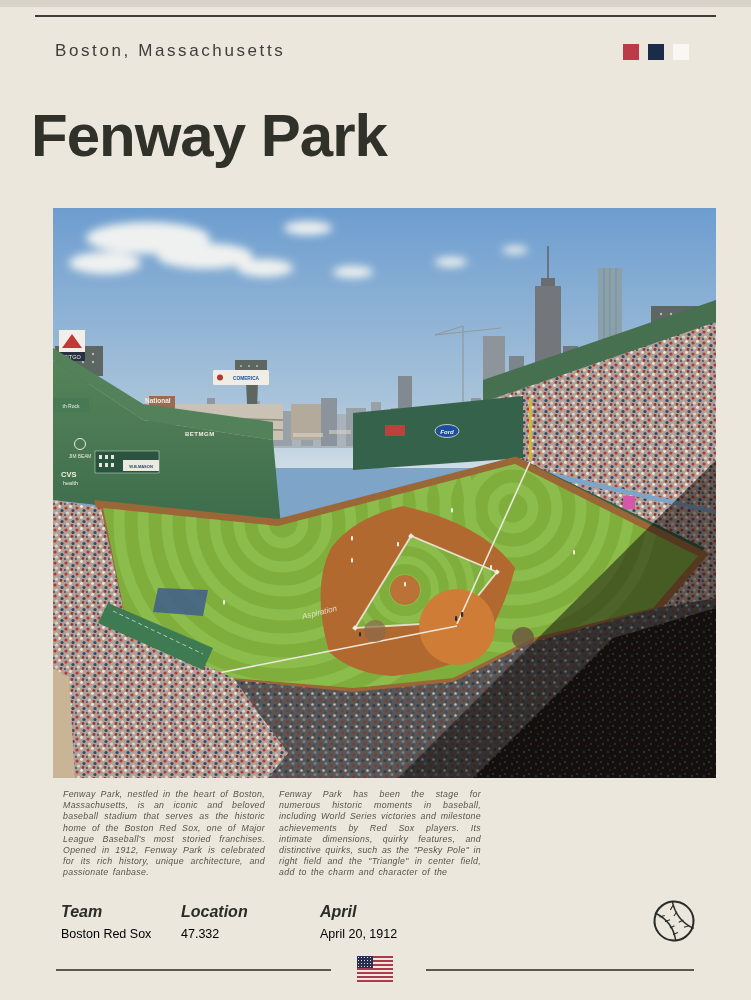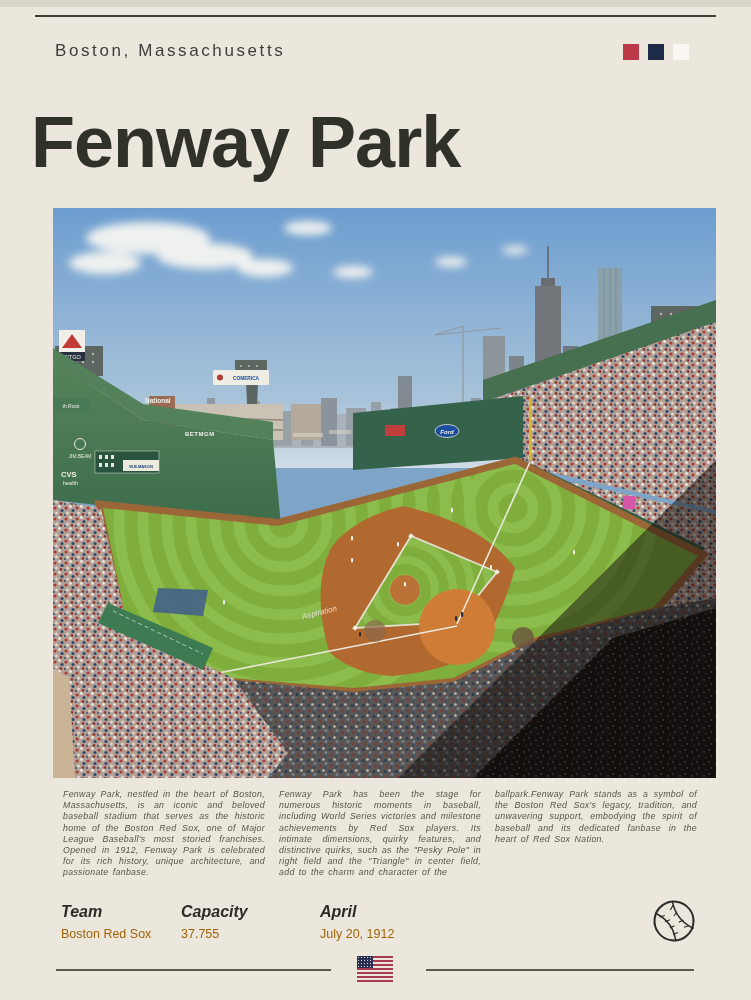--- a/index.html
+++ b/index.html
@@ -9,39 +9,39 @@
     font-family:"Liberation Sans",sans-serif;color:#303129;
   }
   .top-rule{position:absolute;left:35px;top:8px;width:681px;height:2px;background:#3c3d38;}
   .location{
     position:absolute;left:55px;top:34px;font-size:17px;letter-spacing:2.6px;
     color:#3d3e3a;font-weight:400;
   }
   .palette{position:absolute;left:623px;top:37px;display:flex;gap:9px;}
   .palette .sq{width:16px;height:16px;}
   .title{
-    position:absolute;left:31px;top:94px;font-size:72px;font-weight:700;
+    position:absolute;left:31px;top:94px;font-size:60px;font-weight:700;
     letter-spacing:-1px;color:#303129;white-space:nowrap;
   }
   .photo{
     position:absolute;left:53px;top:201px;width:663px;height:570px;overflow:hidden;
     background:#7ea4c8;
   }
   .photo svg{display:block;}
   svg text{font-family:"Liberation Sans",sans-serif;}
   .columns{
     position:absolute;left:63px;top:782px;width:634px;display:flex;gap:14px;
   }
   .columns p{
     margin:0;width:202px;font-size:8.8px;line-height:11.2px;font-style:italic;
     color:#57534b;text-align:justify;letter-spacing:0.3px;word-spacing:1.5px;
   }
   .fact{position:absolute;top:896px;}
   .fact .label{font-size:16px;font-weight:700;color:#2b2c27;font-style:italic;}
-  .fact .value{font-size:12.5px;color:#a16207;margin-top:6px;}
+  .fact .value{font-size:12.5px;color:#000000;margin-top:6px;}
   .fact-team{left:61px;}
   .fact-capacity{left:181px;}
   .fact-opened{left:320px;}
   .fact-location{left:453px;}
   .baseball{position:absolute;left:651px;top:891px;}
   .rule-left{position:absolute;left:56px;top:962px;width:275px;height:1.5px;background:#5b584f;}
   .rule-right{position:absolute;left:426px;top:962px;width:268px;height:1.5px;background:#5b584f;}
   .flag{position:absolute;left:357px;top:949px;width:36px;height:28px;}
   .flag .stripes{position:absolute;left:0;top:0;right:0;bottom:0;
     background:repeating-linear-gradient(180deg,#a93c4c 0 2px,#ece8df 2px 4px);}
@@ -349,34 +349,33 @@
       <polygon points="420,570 560,430 663,400 663,570" fill="url(#crowdDark)"></polygon>
       <polygon points="0,460 16,470 22,570 0,570" fill="#c9b596"></polygon>
 
       <polygon points="663,252 663,570 345,570" fill="#0d0a07" opacity="0.5"></polygon>
     </svg>
   </div>
 
   <div class="columns">
     <p>Fenway Park, nestled in the heart of Boston, Massachusetts, is an iconic and beloved baseball stadium that serves as the historic home of the Boston Red Sox, one of Major League Baseball's most storied franchises. Opened in 1912, Fenway Park is celebrated for its rich history, unique architecture, and passionate fanbase.</p>
     <p>Fenway Park has been the stage for numerous historic moments in baseball, including World Series victories and milestone achievements by Red Sox players. Its intimate dimensions, quirky features, and distinctive quirks, such as the "Pesky Pole" in right field and the "Triangle" in center field, add to the charm and character of the</p>
-    <p>ballpark.Fenway Park stands as a symbol of the Boston Red Sox's legacy, tradition, and unwavering support, embodying the spirit of baseball and its dedicated fanbase in the heart of Red Sox Nation.</p>
   </div>
 
   <div class="fact fact-team">
     <div class="label">Team</div>
     <div class="value">Boston Red Sox</div>
   </div>
   <div class="fact fact-capacity">
-    <div class="label">Capacity</div>
-    <div class="value">37.755</div>
+    <div class="label">Location</div>
+    <div class="value">47.332</div>
   </div>
   <div class="fact fact-opened">
     <div class="label">April</div>
-    <div class="value">July 20, 1912</div>
+    <div class="value">April 20, 1912</div>
   </div>
 
   <div class="baseball">
     <svg width="46" height="46" viewBox="0 0 46 46">
       <g transform="rotate(-38 23 23)" stroke="#2b2c27" fill="none">
         <circle cx="23" cy="23" r="19.5" stroke-width="2"></circle>
         <path d="M13,5 Q22,23 12,40" stroke-width="1.5"></path>
         <path d="M34,6 Q25,24 34,41" stroke-width="1.5"></path>
         <g stroke-width="1.1">
           <line x1="14" y1="11" x2="19" y2="13"></line>

